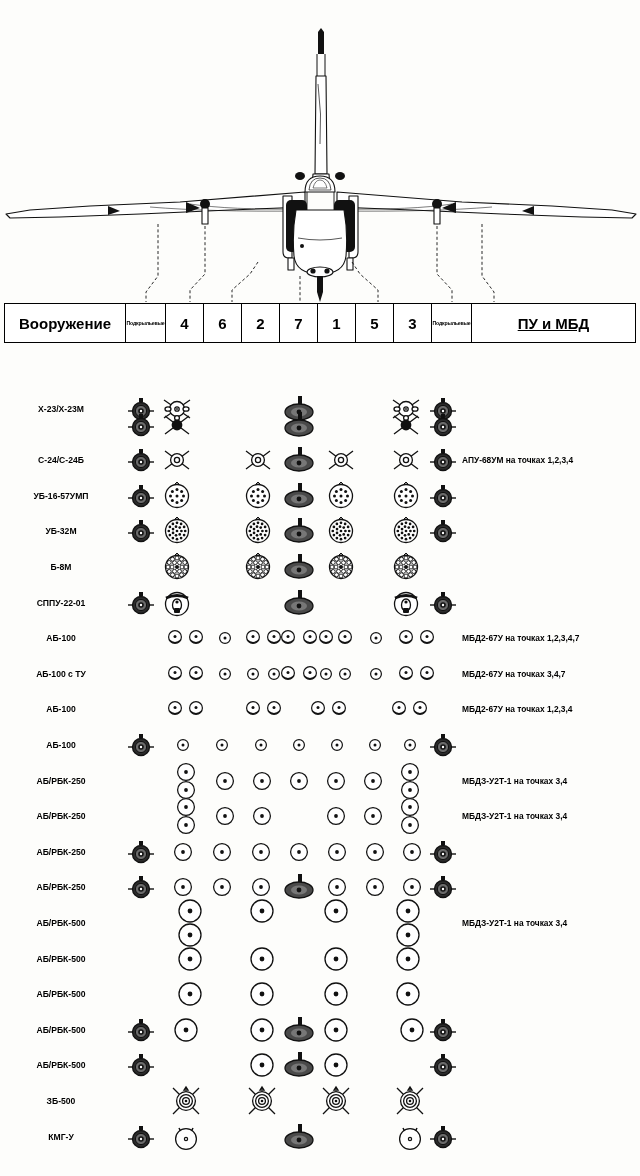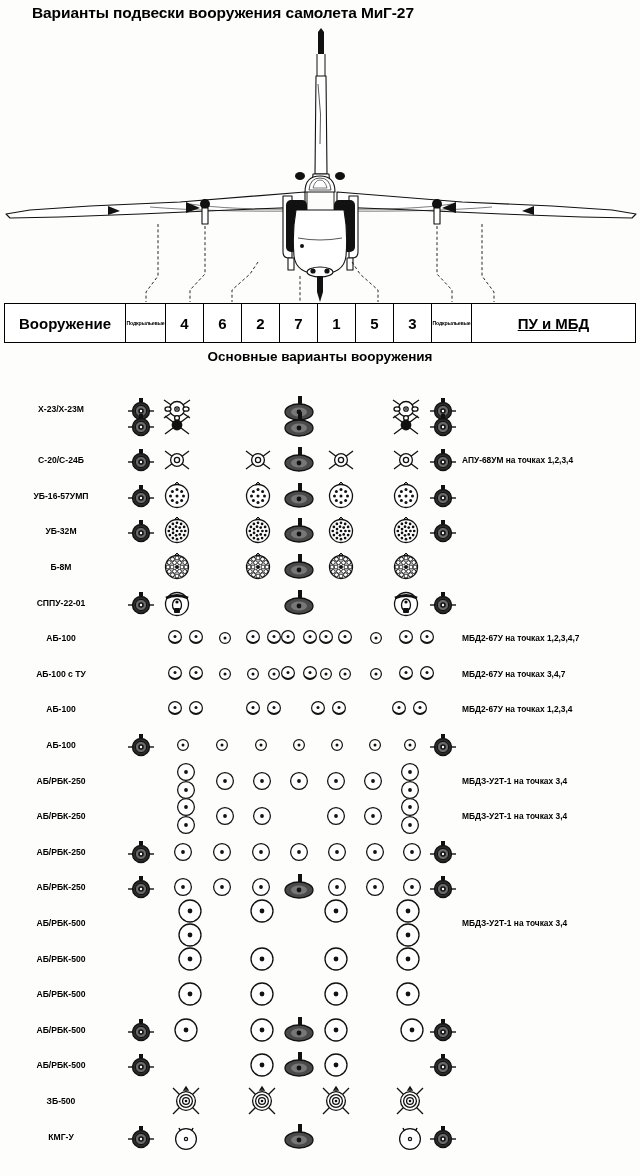--- a/index.html
+++ b/index.html
@@ -127,21 +127,20 @@
     top: 50%;
     transform: translate(-50%, -50%);
   }
   .sym svg { display: block; }
 </style>
 </head>
 <body>
 
 <div id="page">
 
-  <div class="title">Варианты подвески вооружения самолета МиГ-27</div>
 
   <div class="plane-wrap">
     <svg width="640" height="278" viewBox="0 0 640 278">
       <g fill="none" stroke="#111" stroke-width="1.1" stroke-linejoin="round">
 
         <path d="M318 30 L318 8 L321 4 L324 8 L324 30" fill="#111" stroke="none"></path>
         <path d="M317 30 L317 52 M325 30 L325 52" stroke-width="1"></path>
         <path d="M316 52 L315 150 L327 150 L326 52 Z" fill="#fff"></path>
         <path d="M313 150 L312 163 L330 163 L329 150 Z" fill="#fff"></path>
         <path d="M318 60 q4 30 2 60" stroke-width="0.7"></path>
@@ -206,21 +205,20 @@
     <div class="hdr-cell hdr-num">6</div>
     <div class="hdr-cell hdr-num">2</div>
     <div class="hdr-cell hdr-num">7</div>
     <div class="hdr-cell hdr-num">1</div>
     <div class="hdr-cell hdr-num">5</div>
     <div class="hdr-cell hdr-num">3</div>
     <div class="hdr-cell hdr-edge">Подкрыльевые</div>
     <div class="hdr-cell hdr-pu">ПУ и МБД</div>
   </div>
 
-  <div class="subtitle">Основные варианты вооружения</div>
 
   <div id="rows-host">
       <div class="row" style="top: 392px; padding-left: 16px;">
         <div class="row-label">Х-23/Х-23М</div>
         <div class="sym-area">
           <div class="sym" style="left: 19px;">
             <svg width="30" height="26" viewBox="0 0 30 26">
       <g stroke="#111" fill="none">
         <path d="M13 2 h4 v4 h-4z" fill="#111" stroke="none"></path>
         <path d="M15 5 v3" stroke-width="1.4"></path>
@@ -333,21 +331,21 @@
         <circle cx="15" cy="15" r="8.5" fill="#2b2b2b" stroke="#111" stroke-width="1.3"></circle>
         <circle cx="15" cy="15" r="5.6" fill="#6a6a6a" stroke="#111" stroke-width="1"></circle>
         <circle cx="15" cy="15" r="2.8" fill="#111" stroke="none"></circle>
         <circle cx="15" cy="15" r="1.2" fill="#fff" stroke="none"></circle>
       </g>
             </svg>
           </div>
         </div>
       </div>
       <div class="row" style="top: 443.2px;">
-        <div class="row-label">С-20/С-24Б</div>
+        <div class="row-label">С-24/С-24Б</div>
         <div class="sym-area">
           <div class="sym" style="left: 19px;">
             <svg width="30" height="26" viewBox="0 0 30 26">
       <g stroke="#111" fill="none">
         <path d="M13 2 h4 v4 h-4z" fill="#111" stroke="none"></path>
         <path d="M15 5 v3" stroke-width="1.4"></path>
         <path d="M2 15 h26" stroke-width="1.4"></path>
         <circle cx="15" cy="15" r="8.5" fill="#2b2b2b" stroke="#111" stroke-width="1.3"></circle>
         <circle cx="15" cy="15" r="5.6" fill="#6a6a6a" stroke="#111" stroke-width="1"></circle>
         <circle cx="15" cy="15" r="2.8" fill="#111" stroke="none"></circle>

